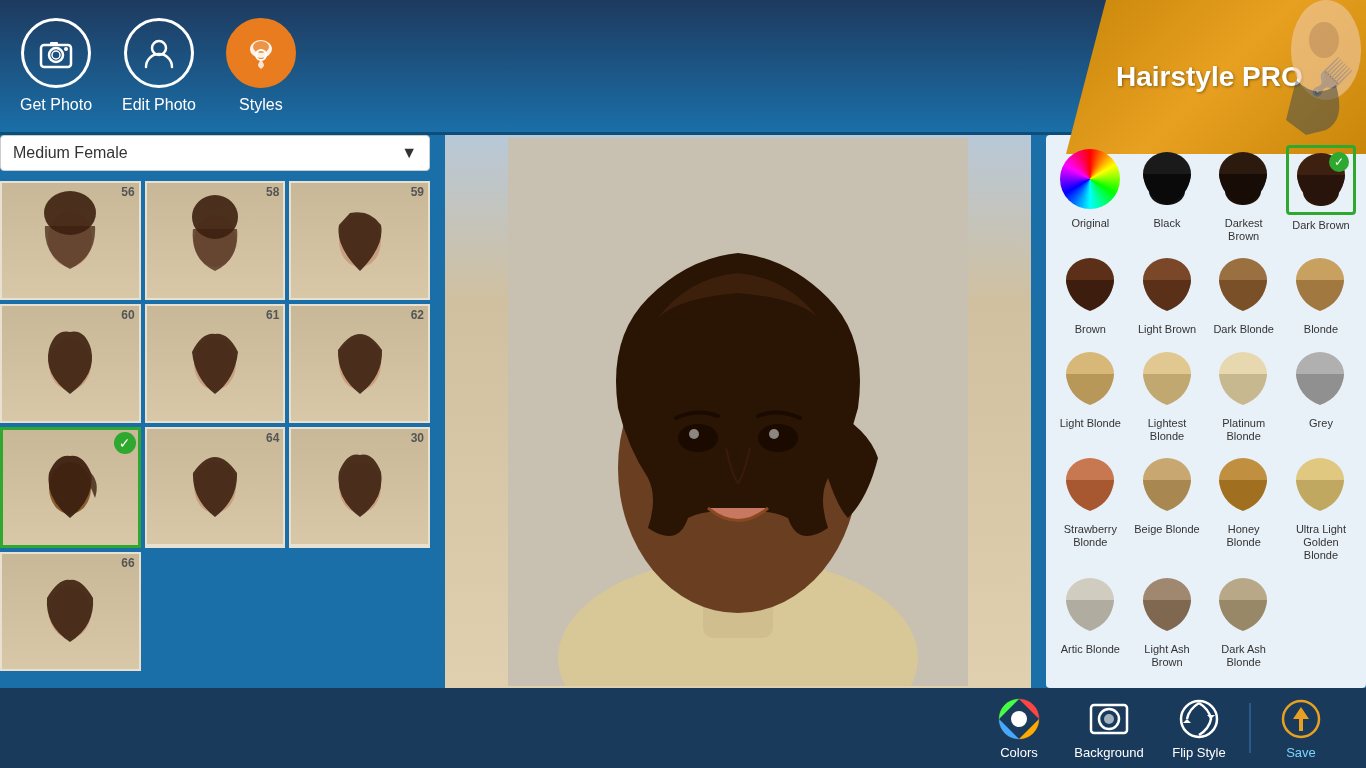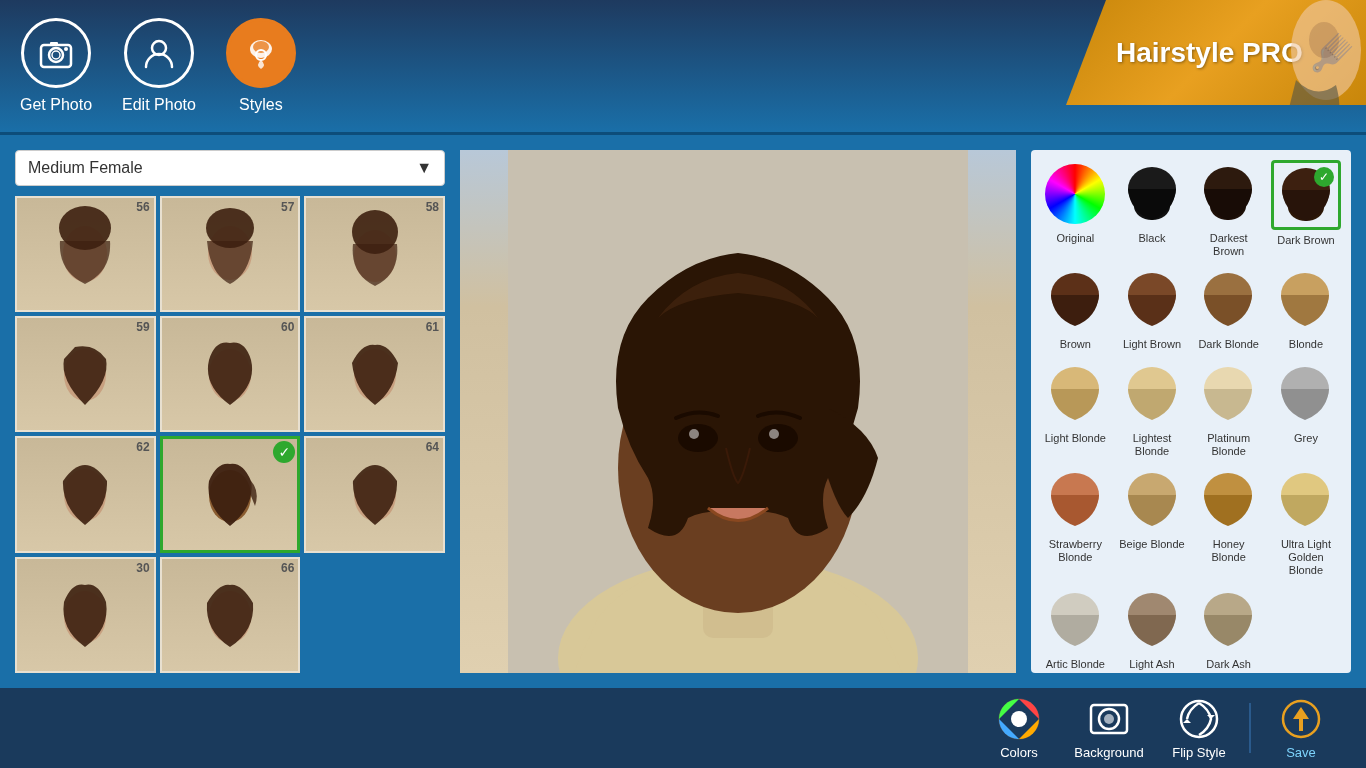--- a/index.html
+++ b/index.html
@@ -56,21 +56,21 @@
       font-size: 16px;
       color: white;
       font-weight: 400;
     }
 
     
     .logo-area {
       position: absolute;
       right: 0;
       top: 0;
-      height: 105px;
+      height: 154px;
       width: 300px;
       background: linear-gradient(135deg, #c8860a 0%, #e8a020 50%, #c8860a 100%);
       display: flex;
       align-items: center;
       justify-content: flex-start;
       padding-left: 20px;
       clip-path: polygon(40px 0, 100% 0, 100% 100%, 0 100%);
     }
     .logo-text {
       font-size: 28px;
@@ -82,21 +82,20 @@
     .logo-comb {
       font-size: 36px;
       color: #1a5080;
       margin-left: 8px;
     }
 
     
     .main-content {
       display: flex;
       height: calc(768px - 135px - 80px);
-      padding: 15px;
       gap: 15px;
     }
 
     
     .left-panel {
       width: 430px;
       display: flex;
       flex-direction: column;
       gap: 10px;
     }
@@ -361,30 +360,20 @@
 
     <div class="style-grid">
 
       <div class="style-cell">
         <span class="style-cell-num">56</span>
         <div class="face-placeholder">
           <svg class="face-svg" viewBox="0 0 70 100">
             <ellipse cx="35" cy="48" rx="22" ry="28" fill="#c8a080"></ellipse>
             <ellipse cx="35" cy="22" rx="26" ry="22" fill="#3d2010" opacity="0.9"></ellipse>
             <path d="M10 35 Q8 65 35 78 Q62 65 60 35" fill="#3d2010" opacity="0.7"></path>
-          </svg>
-        </div>
-      </div>
-      <div class="style-cell">
-        <span class="style-cell-num">57</span>
-        <div class="face-placeholder">
-          <svg class="face-svg" viewBox="0 0 70 100">
-            <ellipse cx="35" cy="47" rx="22" ry="27" fill="#c8a080"></ellipse>
-            <ellipse cx="35" cy="22" rx="24" ry="20" fill="#3d2010" opacity="0.9"></ellipse>
-            <path d="M12 35 Q15 68 35 78 Q55 68 58 35" fill="#3d2010" opacity="0.7"></path>
           </svg>
         </div>
       </div>
 
       <div class="style-cell">
         <span class="style-cell-num">58</span>
         <div class="face-placeholder">
           <svg class="face-svg" viewBox="0 0 70 100">
             <ellipse cx="35" cy="50" rx="21" ry="26" fill="#c8a080"></ellipse>
             <ellipse cx="35" cy="26" rx="23" ry="22" fill="#3d2010" opacity="0.9"></ellipse>

